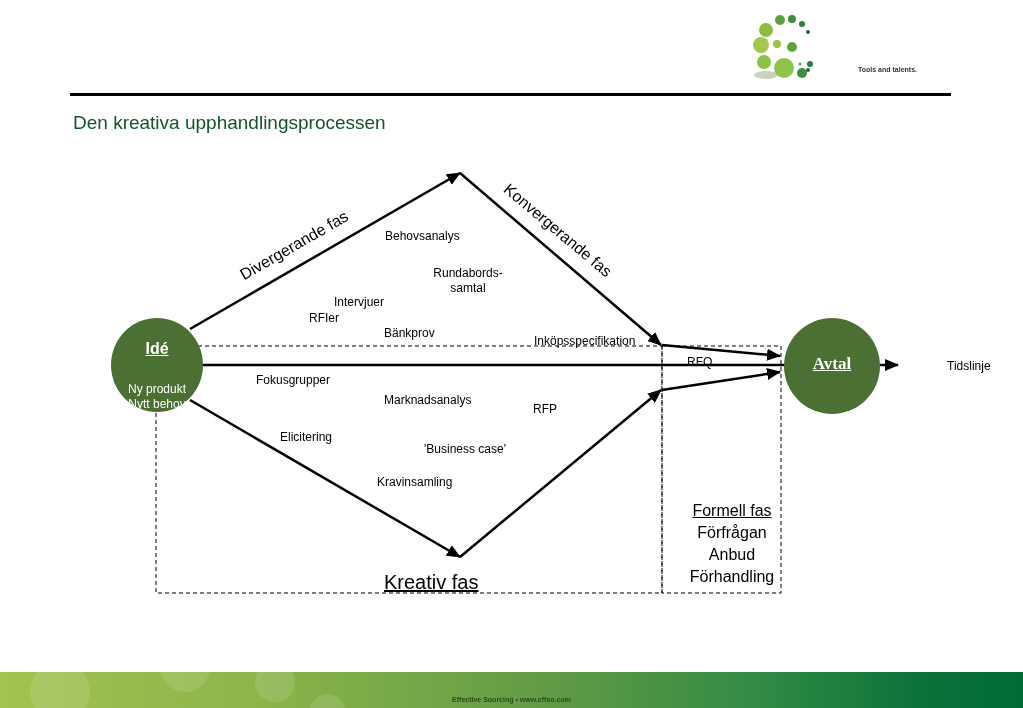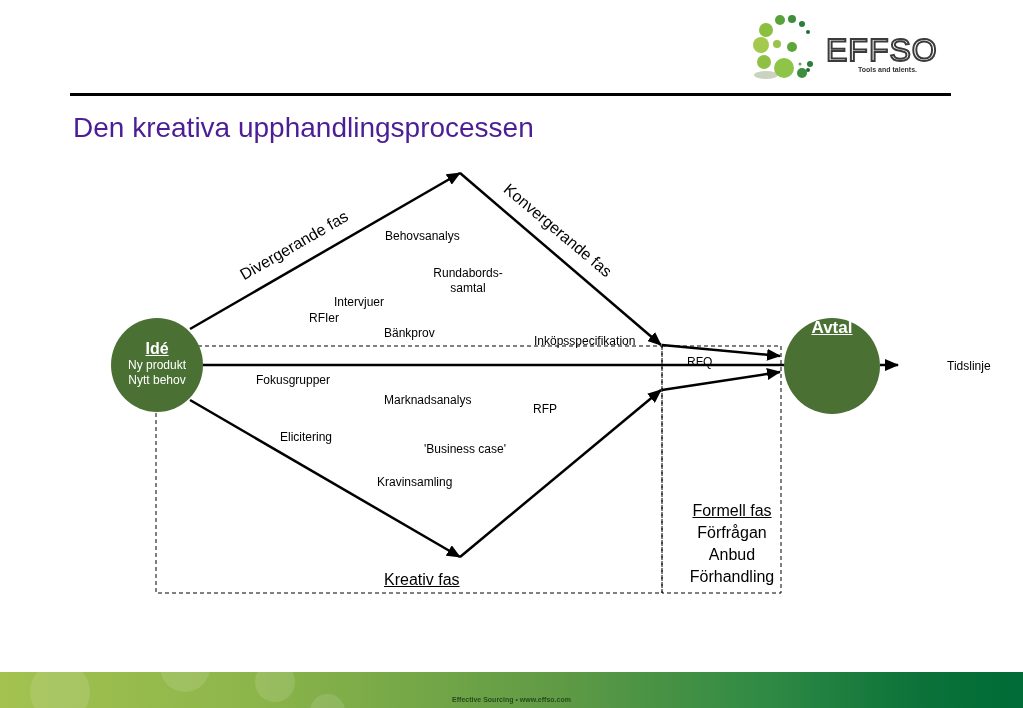--- a/index.html
+++ b/index.html
@@ -1,20 +1,20 @@
 <!DOCTYPE html>
 <html><head>
 <meta charset="utf-8">
 <style>
   html, body { margin: 0; padding: 0; }
   body { width: 1023px; height: 708px; position: relative; background: #ffffff; overflow: hidden;
          font-family: "Liberation Sans", sans-serif; color: #000; }
   .logo { position: absolute; left: 748px; top: 12px; width: 210px; height: 72px; }
   .header-rule { position: absolute; left: 70px; top: 93px; width: 881px; height: 3px; background: #000; }
-  .page-title { position: absolute; left: 73px; top: 112px; font-size: 28px; color: #4c1d95; }
+  .page-title { position: absolute; left: 73px; top: 112px; font-size: 19px; color: #14532d; }
   svg.diagram { position: absolute; left: 0; top: 0; }
   .lbl { position: absolute; font-size: 12px; white-space: nowrap; }
   .ctr { text-align: center; }
   .phase { position: absolute; font-size: 16px; transform-origin: left bottom; white-space: nowrap; }
   .node { position: absolute; border-radius: 50%; background: #4a7133; color: #fff; text-align: center; }
   .node .t { font-weight: bold; text-decoration: underline; }
   .formal { position: absolute; left: 664px; top: 500px; width: 116px; text-align: center; font-size: 16px; line-height: 22px; padding-left: 10px; }
   .u { text-decoration: underline; }
   .footer { position: absolute; left: 0; top: 672px; width: 1023px; height: 36px;
             background: linear-gradient(90deg, #a3c250 0%, #8cb54a 25%, #5f9a45 55%, #2f8a44 75%, #0b7239 90%, #006b37 100%); overflow: hidden; }
@@ -35,21 +35,20 @@
     <circle cx="29" cy="32" r="4" fill="#9cc24a"></circle>
     <circle cx="44" cy="35" r="5" fill="#5fa63a"></circle>
     <circle cx="16" cy="50" r="7" fill="#8fc044"></circle>
     <ellipse cx="18" cy="63" rx="12" ry="4" fill="#c9d3c0"></ellipse>
     <circle cx="36" cy="56" r="10" fill="#8ec448"></circle>
     <circle cx="54" cy="61" r="5" fill="#3d8f3e"></circle>
     <circle cx="62" cy="52" r="3" fill="#2b7e3a"></circle>
     <circle cx="60" cy="58" r="2" fill="#1f6d35"></circle>
     <circle cx="52" cy="52" r="1.5" fill="#6a9c6a"></circle>
   </svg>
-  <div style="position:absolute;left:78px;top:20px;font-size:32px;letter-spacing:1px;color:#fff;-webkit-text-stroke:2px #3b3b3b;font-weight:normal;">EFFSO</div>
   <div style="position:absolute;left:110px;top:54px;font-size:7px;font-weight:bold;color:#333;">Tools and talents.</div>
 </div>
 
 <div class="header-rule"></div>
 <div class="page-title">Den kreativa upphandlingsprocessen</div>
 
 <svg class="diagram" width="1023" height="708">
   <defs>
     <marker id="ah" markerWidth="10" markerHeight="10" refX="9" refY="5" orient="auto" markerUnits="userSpaceOnUse">
       <path d="M0,0 L10,5 L0,10 z" fill="#000"></path>
@@ -74,25 +73,25 @@
 
   <line x1="662" y1="390" x2="780" y2="372" stroke="#000" stroke-width="2.5" marker-end="url(#ahL)"></line>
 
   <line x1="200" y1="365" x2="786" y2="365" stroke="#000" stroke-width="2.5"></line>
 
   <line x1="880" y1="365" x2="898" y2="365" stroke="#000" stroke-width="2.5" marker-end="url(#ahL)"></line>
 </svg>
 
 <div class="node" style="left:111px;top:318px;width:92px;height:94px;">
   <div class="t" style="font-size:16px;margin-top:22px;">Idé</div>
-  <div style="font-size:12px;line-height:15px;">Ny produkt</div>
+  <div style="font-size:12px;line-height:15px;margin-top:24px;">Ny produkt</div>
   <div style="font-size:12px;line-height:15px;text-align:center;">Nytt behov</div>
 </div>
 <div class="node" style="left:784px;top:318px;width:96px;height:96px;">
-  <div class="t" style="font-size:17px;">Avtal</div>
+  <div class="t" style="font-size:17px;margin-top:36px;font-family:Liberation Serif, serif;">Avtal</div>
 </div>
 
 <div class="lbl" style="left:907px;top:359px;margin-left:40px;">Tidslinje</div>
 
 <div class="phase" style="left:246px;top:266px;transform:rotate(-30deg);">Divergerande fas</div>
 <div class="phase" style="left:500px;top:176px;transform:rotate(40deg);">Konvergerande fas</div>
 
 <div class="lbl" style="left:385px;top:229px;">Behovsanalys</div>
 <div class="lbl ctr" style="left:428px;top:266px;width:80px;line-height:15px;">
   <div>Rundabords-</div>
@@ -103,21 +102,21 @@
 <div class="lbl" style="left:384px;top:326px;">Bänkprov</div>
 <div class="lbl" style="left:534px;top:334px;">Inköpsspecifikation</div>
 <div class="lbl" style="left:256px;top:373px;">Fokusgrupper</div>
 <div class="lbl" style="left:384px;top:393px;">Marknadsanalys</div>
 <div class="lbl" style="left:533px;top:402px;">RFP</div>
 <div class="lbl" style="left:280px;top:430px;">Elicitering</div>
 <div class="lbl" style="left:424px;top:442px;">'Business case'</div>
 <div class="lbl" style="left:377px;top:475px;">Kravinsamling</div>
 <div class="lbl" style="left:671px;top:355px;margin-left:16px;">RFQ</div>
 
-<div class="lbl u" style="left:384px;top:571px;font-size:16px;">Kreativ fas</div>
+<div class="lbl u" style="left:384px;top:571px;font-size:20px;">Kreativ fas</div>
 
 <div class="formal">
   <div class="u">Formell fas</div>
   <div>Förfrågan</div>
   <div>Anbud</div>
   <div>Förhandling</div>
 </div>
 
 <div class="footer">
   <div class="bubble" style="left:30px;top:-10px;width:60px;height:60px;"></div>

